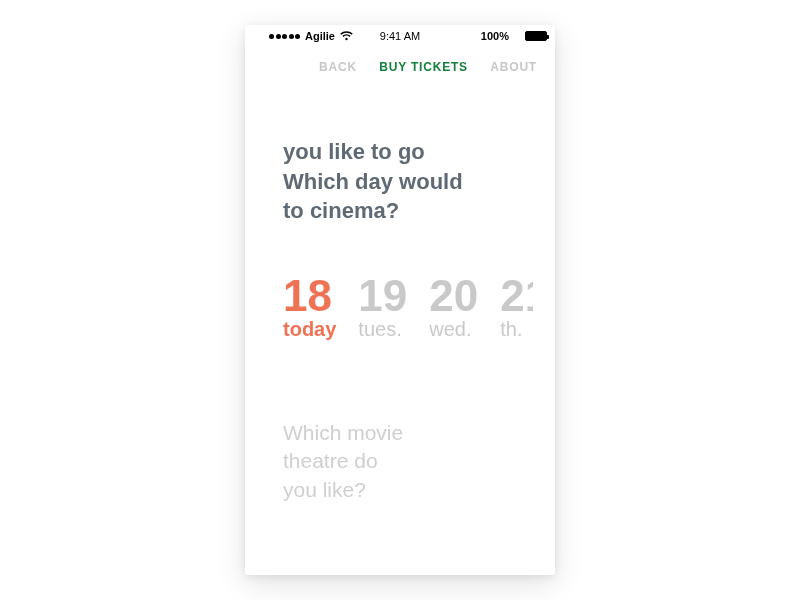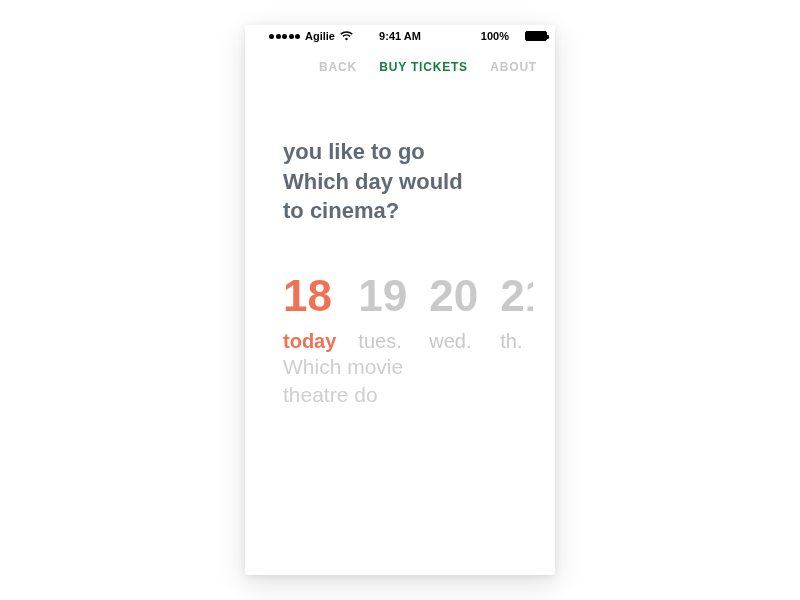--- a/index.html
+++ b/index.html
@@ -33,21 +33,21 @@
     font-weight: 600;
     color: #000;
   }
   .status-left { display: flex; align-items: center; gap: 5px; }
   .dots { display: flex; gap: 1.5px; align-items: center; }
   .dot { width: 5px; height: 5px; border-radius: 50%; background: #000; }
   .wifi {
     width: 13px; height: 10px; position: relative;
   }
   .wifi svg { display: block; }
-  .status-center { font-weight: 700; position:absolute; left:50%; transform:translateX(-50%);text-align:right; }
+  .status-center { font-weight: 400; position:absolute; left:50%; transform:translateX(-50%);text-align:right; }
   .status-right { display: flex; align-items: center; gap: 16px; }
   .battery {
     width: 22px; height: 10px; border: 1px solid #000; border-radius: 2px; position: relative;
     background: #000;
   }
   .battery::after {
     content: ''; position: absolute; right: -3px; top: 2.5px; width: 2px; height: 4px;
     background: #000; border-radius: 0 1px 1px 0;
   }
   
@@ -90,25 +90,26 @@
   .day-num {
     font-size: 44px;
     font-weight: 700;
     line-height: 1;
     color: #c9c9c9;
   }
   .day-label {
     font-size: 20px;
     font-weight: 500;
     color: #c9c9c9;
-    margin-top: 12px;
+    margin-top: 0;
   }
   .day.selected .day-num { color: #f07254; }
   .day.selected .day-label { color: #f07254; font-weight: 600; }
   .q2 {
+    margin-top: 78px;
     font-size: 21px;
     line-height: 1.35;
     font-weight: 500;
     color: #cfcfcf;
   }
 </style>
 </head>
 <body>
 
 <div class="phone">
@@ -164,16 +165,17 @@
       </div>
       <div class="day">
         <span class="day-num">21</span>
         <span class="day-label">th.</span>
       </div>
     </div>
 
     <div class="q2">
       <div>Which movie</div>
       <div>theatre do</div>
+      <div>you like?</div>
     </div>
   </div>
 
 </div>
 
 </body></html>

